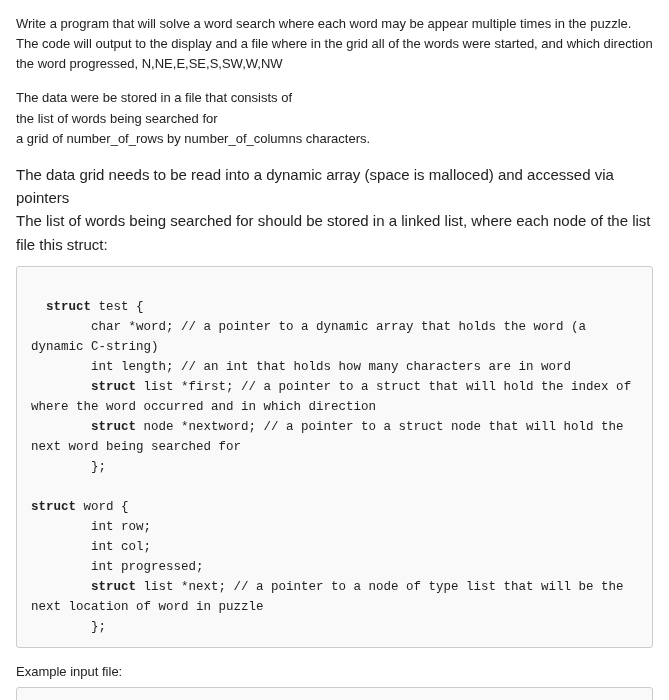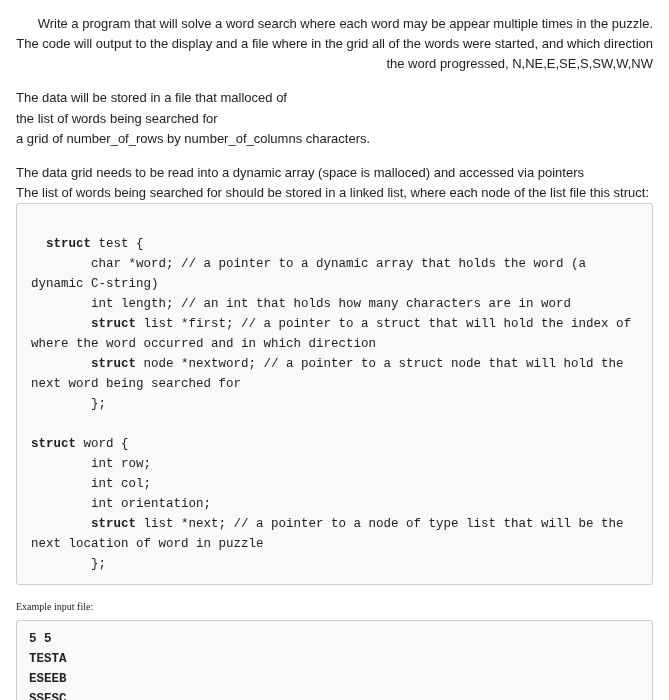--- a/index.html
+++ b/index.html
@@ -14,93 +14,92 @@
       color: #222;
       width: 669px;
       min-height: 700px;
       padding: 14px 16px;
       line-height: 1.5;
     }
     .intro-text {
       margin-bottom: 14px;
       font-size: 13px;
       line-height: 1.55;
-      text-align: right;
     }
     .data-format-section {
       margin-bottom: 14px;
       font-size: 13px;
       line-height: 1.55;
     }
     .dynamic-array-section {
-      font-size: 13px;
+      margin-bottom: 10px;
+      font-size: 15px;
       line-height: 1.55;
     }
     .code-block {
       border: 1px solid #ccc;
       background: #f9f9f9;
       border-radius: 3px;
       padding: 10px 14px;
       font-family: 'Courier New', Courier, monospace;
       font-size: 12.5px;
       line-height: 1.6;
       margin-bottom: 14px;
       white-space: pre-wrap;
       word-break: break-word;
       color: #222;
     }
     .keyword {
       font-weight: bold;
     }
     .example-label {
-      font-size: 10px;
+      font-size: 13px;
       margin-bottom: 6px;
-      font-family: Liberation Serif, serif;
     }
     .example-input-block {
       border: 1px solid #ccc;
       background: #f9f9f9;
       border-radius: 3px;
       padding: 8px 12px;
       font-family: 'Courier New', Courier, monospace;
       font-size: 12.5px;
       line-height: 1.6;
       margin-bottom: 12px;
       white-space: pre;
       font-weight: bold;
     }
   </style>
 </head>
 <body>
 
 <p class="intro-text">Write a program that will solve a word search where each word may be appear multiple times in the puzzle. The code will output to the display and a file where in the grid all of the words were started, and which direction the word progressed, N,NE,E,SE,S,SW,W,NW</p>
 
 <div class="data-format-section">
-  <p>The data will be stored in a file that malloced of</p>
+  <p>The data were be stored in a file that consists of</p>
   <p>the list of words being searched for</p>
   <p>a grid of number_of_rows by number_of_columns characters.</p>
 </div>
 
 <div class="dynamic-array-section">
   <p>The data grid needs to be read into a dynamic array (space is malloced) and accessed via pointers</p>
   <p>The list of words being searched for should be stored in a linked list, where each node of the list file this struct:</p>
 </div>
 
 <div class="code-block">
   <span class="keyword">struct</span> <span>test {</span>
         <span>char *word; // a pointer to a dynamic array that holds the word (a dynamic C-string)</span>
         <span>int length; // an int that holds how many characters are in word</span>
         <span class="keyword">struct</span> <span>list *first; // a pointer to a struct that will hold the index of where the word occurred and in which direction</span>
         <span class="keyword">struct</span> <span>node *nextword; // a pointer to a struct node that will hold the next word being searched for</span>
         <span>};</span>
 
 <span class="keyword">struct</span> <span>word {</span>
         <span>int row;</span>
         <span>int col;</span>
-        <span>int orientation;</span>
+        <span>int progressed;</span>
         <span class="keyword">struct</span> <span>list *next; // a pointer to a node of type list that will be the next location of word in puzzle</span>
         <span>};</span>
 </div>
 
 <p class="example-label">Example input file:</p>
 
 <div class="example-input-block">5 5
 TESTA
 ESEEB
 SSESC

